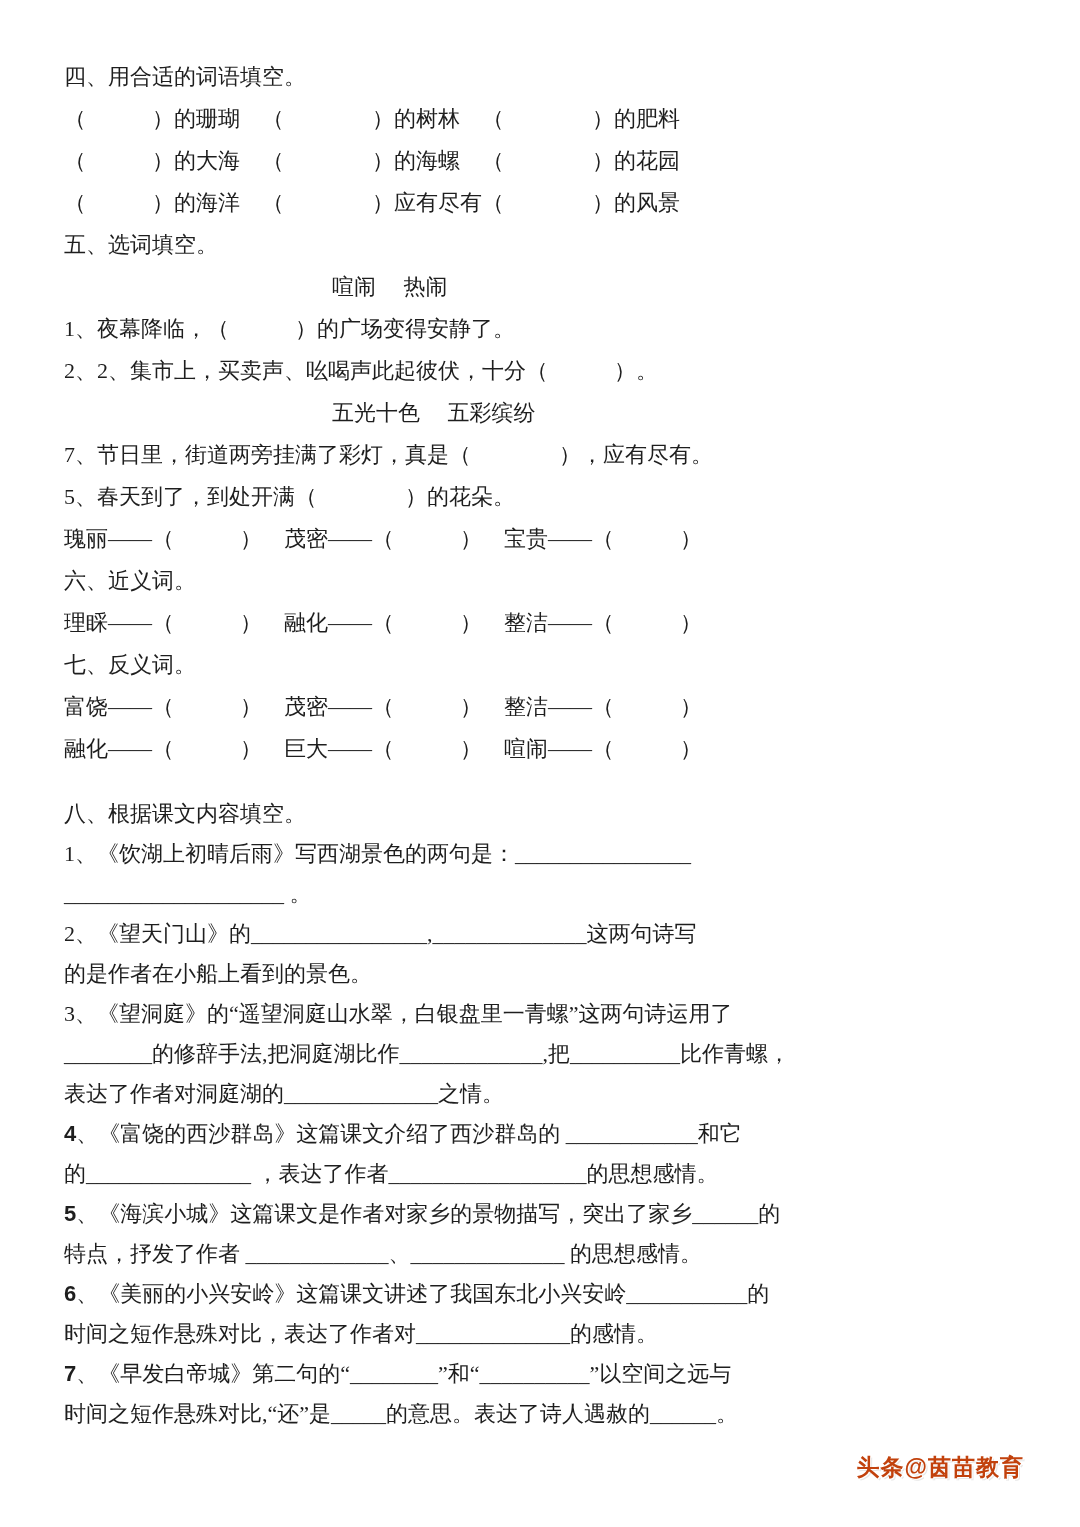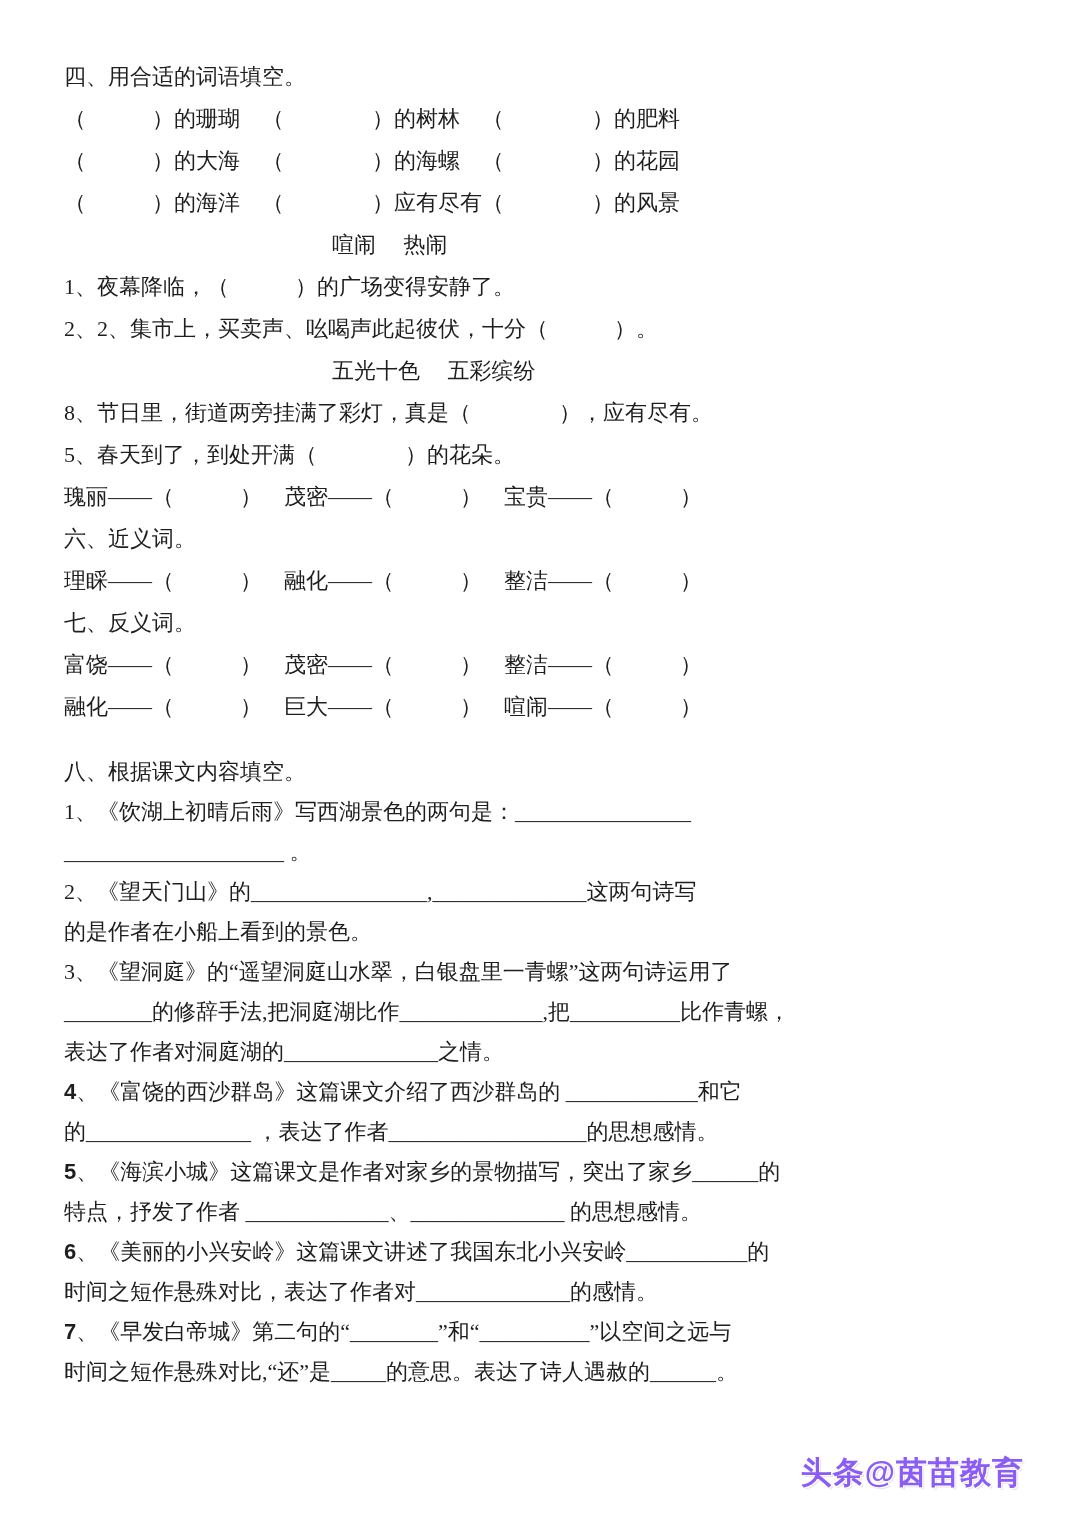--- a/index.html
+++ b/index.html
@@ -23,42 +23,43 @@
   .s8 { line-height: 40px; }
   .sec8 { margin-top: 24px; }
   .bank { padding-left: 268px; }
   .np {
     font-family: "Liberation Sans", "DejaVu Sans", sans-serif;
     font-weight: bold;
   }
   .wm {
     position: absolute;
     right: 56px; top: 1452px;
-    font-size: 31px;
+    font-size: 23px;
     letter-spacing: 1px;
     font-weight: bold;
     font-family: "Liberation Sans", "DejaVu Sans", sans-serif;
-    color: #8b5cf6;
+    color: #c2410c;
     text-shadow: 1px 1px 0 #ffffff, 2px 2px 0 #e8e8e8;
   }
 </style>
 </head>
 <body>
 
 <div class="sheet">
   <div>
       <div class="line">四、用合适的词语填空。</div>
       <div class="line">（　　　）的珊瑚　（　　　　）的树林　（　　　　）的肥料</div>
       <div class="line">（　　　）的大海　（　　　　）的海螺　（　　　　）的花园</div>
       <div class="line">（　　　）的海洋　（　　　　）应有尽有（　　　　）的风景</div>
+      <div class="line">五、选词填空。</div>
       <div class="line bank">喧闹　 热闹</div>
       <div class="line">1、夜幕降临，（　　　）的广场变得安静了。</div>
       <div class="line">2、2、集市上，买卖声、吆喝声此起彼伏，十分（　　　）。</div>
       <div class="line bank">五光十色　 五彩缤纷</div>
-      <div class="line">8、节日里，街道两旁挂满了彩灯，真是（　　　　），应有尽有。</div>
+      <div class="line">7、节日里，街道两旁挂满了彩灯，真是（　　　　），应有尽有。</div>
       <div class="line">5、春天到了，到处开满（　　　　）的花朵。</div>
       <div class="line">瑰丽——（　　　）　茂密——（　　　）　宝贵——（　　　）</div>
       <div class="line">六、近义词。</div>
       <div class="line">理睬——（　　　）　融化——（　　　）　整洁——（　　　）</div>
       <div class="line">七、反义词。</div>
       <div class="line">富饶——（　　　）　茂密——（　　　）　整洁——（　　　）</div>
       <div class="line">融化——（　　　）　巨大——（　　　）　喧闹——（　　　）</div>
       <div class="line s8 sec8">八、根据课文内容填空。</div>
       <div class="line s8">1、《饮湖上初晴后雨》写西湖景色的两句是：________________</div>
       <div class="line s8">____________________ 。</div>

